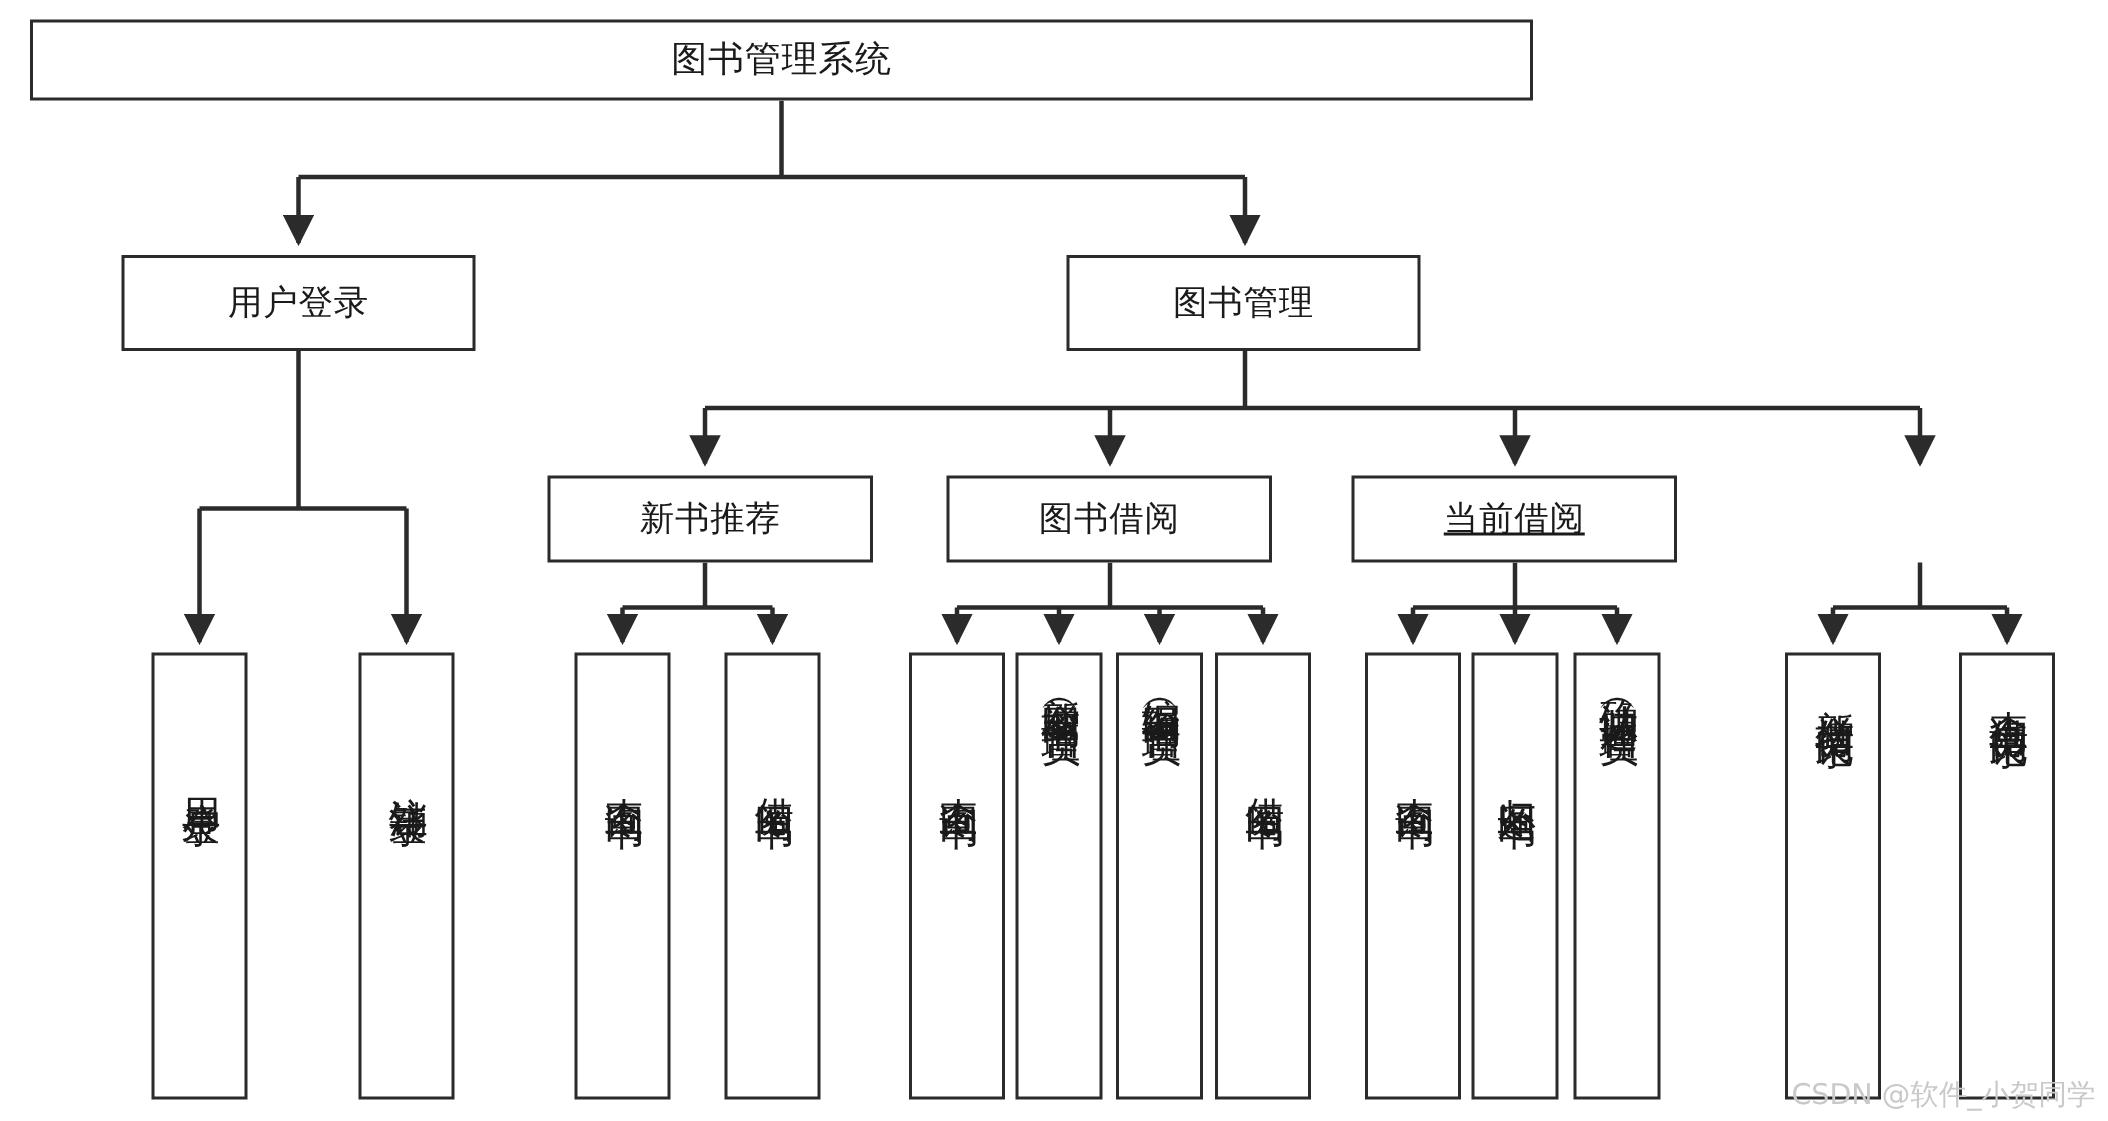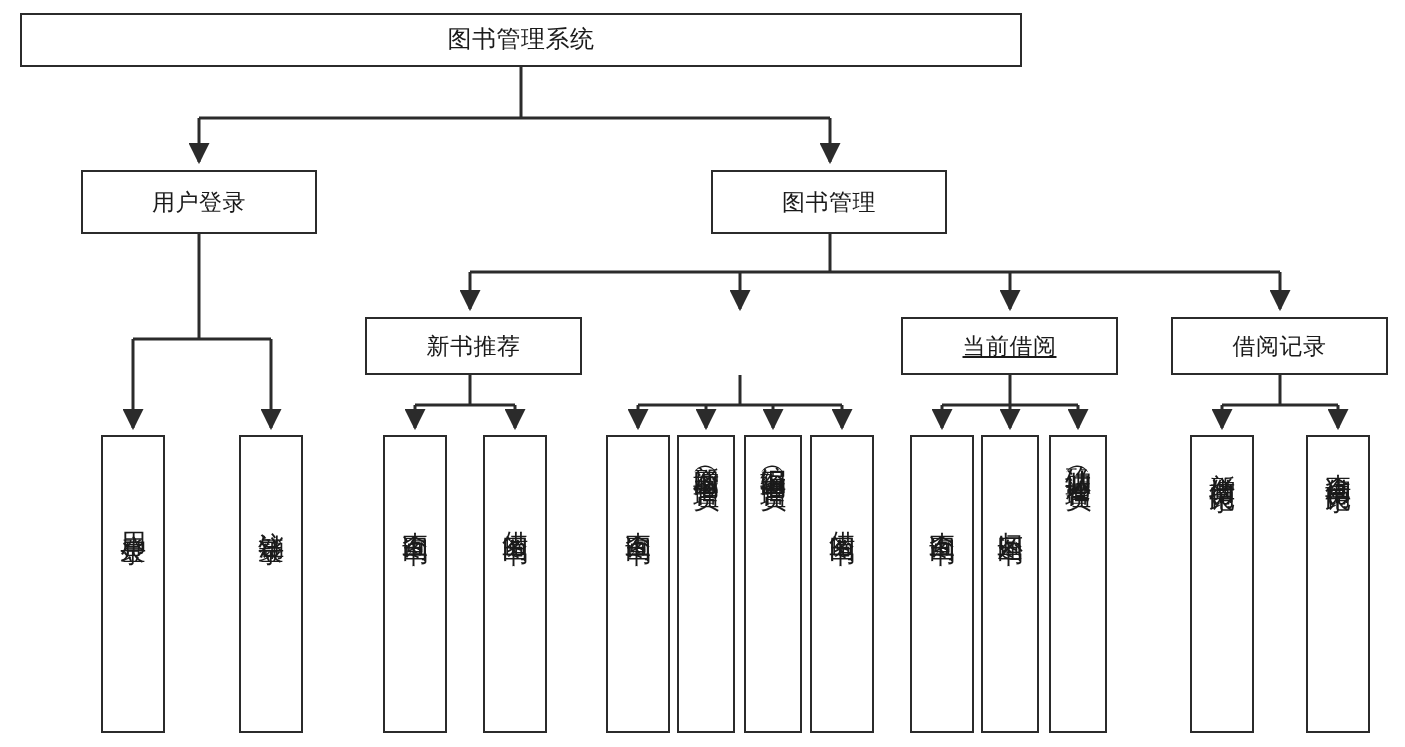--- a/index.html
+++ b/index.html
@@ -152,26 +152,26 @@
   <div class="node horiz" style="left:81px; top:170px; width:236px; height:64px;">
     <span class="label">用户登录</span>
   </div>
   <div class="node horiz" style="left:711px; top:170px; width:236px; height:64px;">
     <span class="label">图书管理</span>
   </div>
 
   <div class="node horiz" style="left:349px; top:317px; width:217px; height:58px;margin-left:16px;">
     <span class="label">新书推荐</span>
   </div>
+  <div class="node horiz" style="left:631px; top:317px; width:217px; height:58px;">
+    <span class="label">图书借阅</span>
+  </div>
   <div class="node horiz" style="left:901px; top:317px; width:217px; height:58px;text-decoration:underline;">
     <span class="label">当前借阅</span>
   </div>
-  <div class="node horiz" style="left:1171px; top:317px; width:217px; height:58px;">
-    <span class="label">借阅记录</span>
-  </div>
 
   <div class="node vert short" style="left:101px; top:435px; width:64px; height:298px;">
     <span class="label">用户登录</span>
   </div>
   <div class="node vert short" style="left:239px; top:435px; width:64px; height:298px;">
     <span class="label">注销登录</span>
   </div>
 
   <div class="node vert short" style="left:383px; top:435px; width:64px; height:298px;">
     <span class="label">查询图书</span>
@@ -203,14 +203,15 @@
     <span class="label">确认归还（管理员）</span>
   </div>
 
   <div class="node vert mid" style="left:1190px; top:435px; width:64px; height:298px;">
     <span class="label">新增借阅记录</span>
   </div>
   <div class="node vert mid" style="left:1306px; top:435px; width:64px; height:298px;">
     <span class="label">查询借阅记录</span>
   </div>
 
+  <div id="watermark">CSDN @软件_小贺同学</div>
 
 </div>
 
 </body></html>

